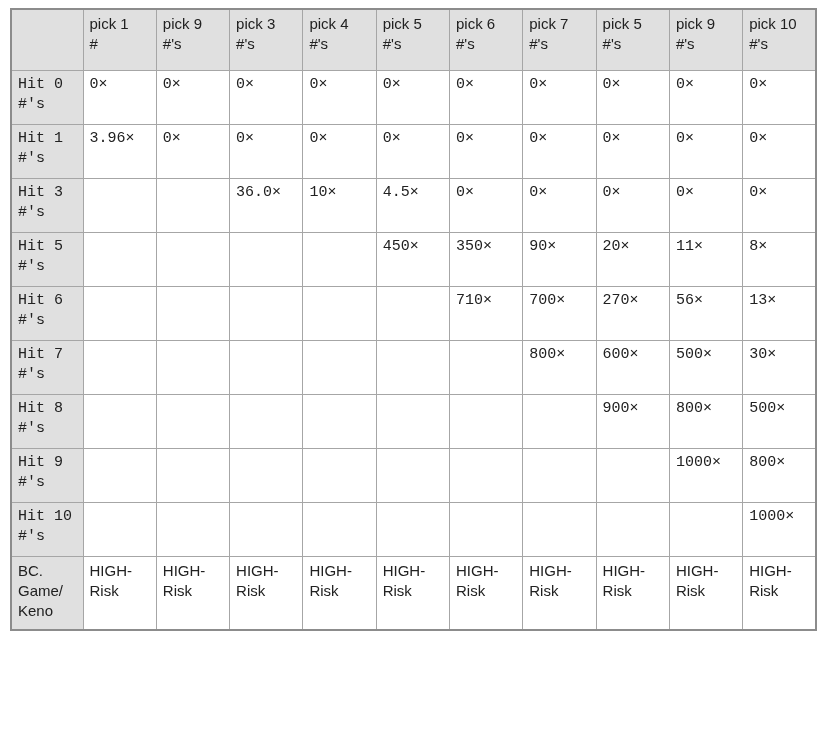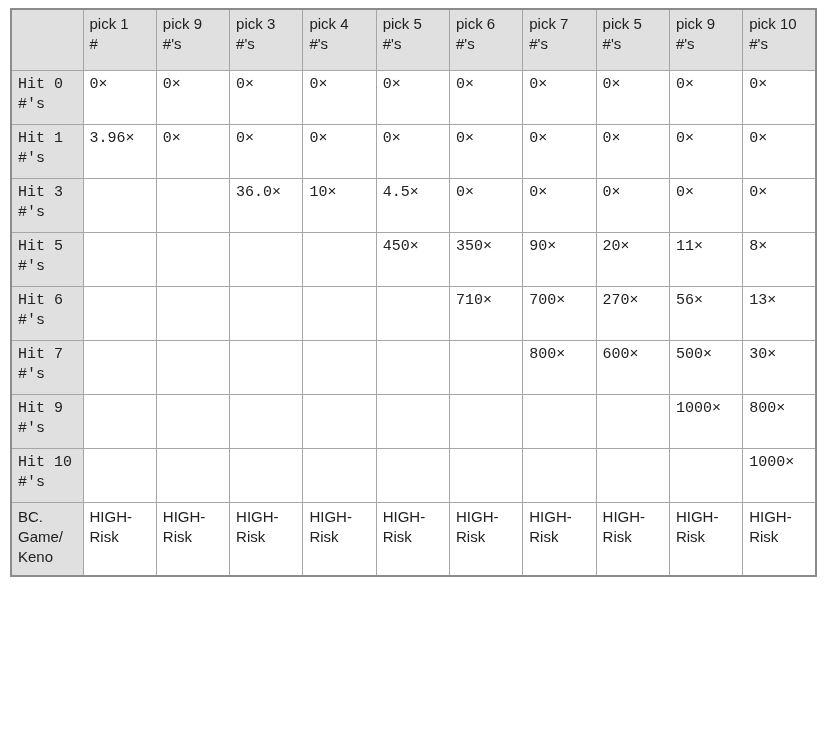--- a/index.html
+++ b/index.html
@@ -169,20 +169,34 @@
           <td></td>
           <td></td>
           <td></td>
           <td></td>
           <td>800×</td>
           <td>600×</td>
           <td>500×</td>
           <td>30×</td>
         </tr>
         <tr class="hit-row">
+          <th>Hit 8
+#'s</th>
+          <td></td>
+          <td></td>
+          <td></td>
+          <td></td>
+          <td></td>
+          <td></td>
+          <td></td>
+          <td>900×</td>
+          <td>800×</td>
+          <td>500×</td>
+        </tr>
+        <tr class="hit-row">
           <th>Hit 9
 #'s</th>
           <td></td>
           <td></td>
           <td></td>
           <td></td>
           <td></td>
           <td></td>
           <td></td>
           <td></td>

